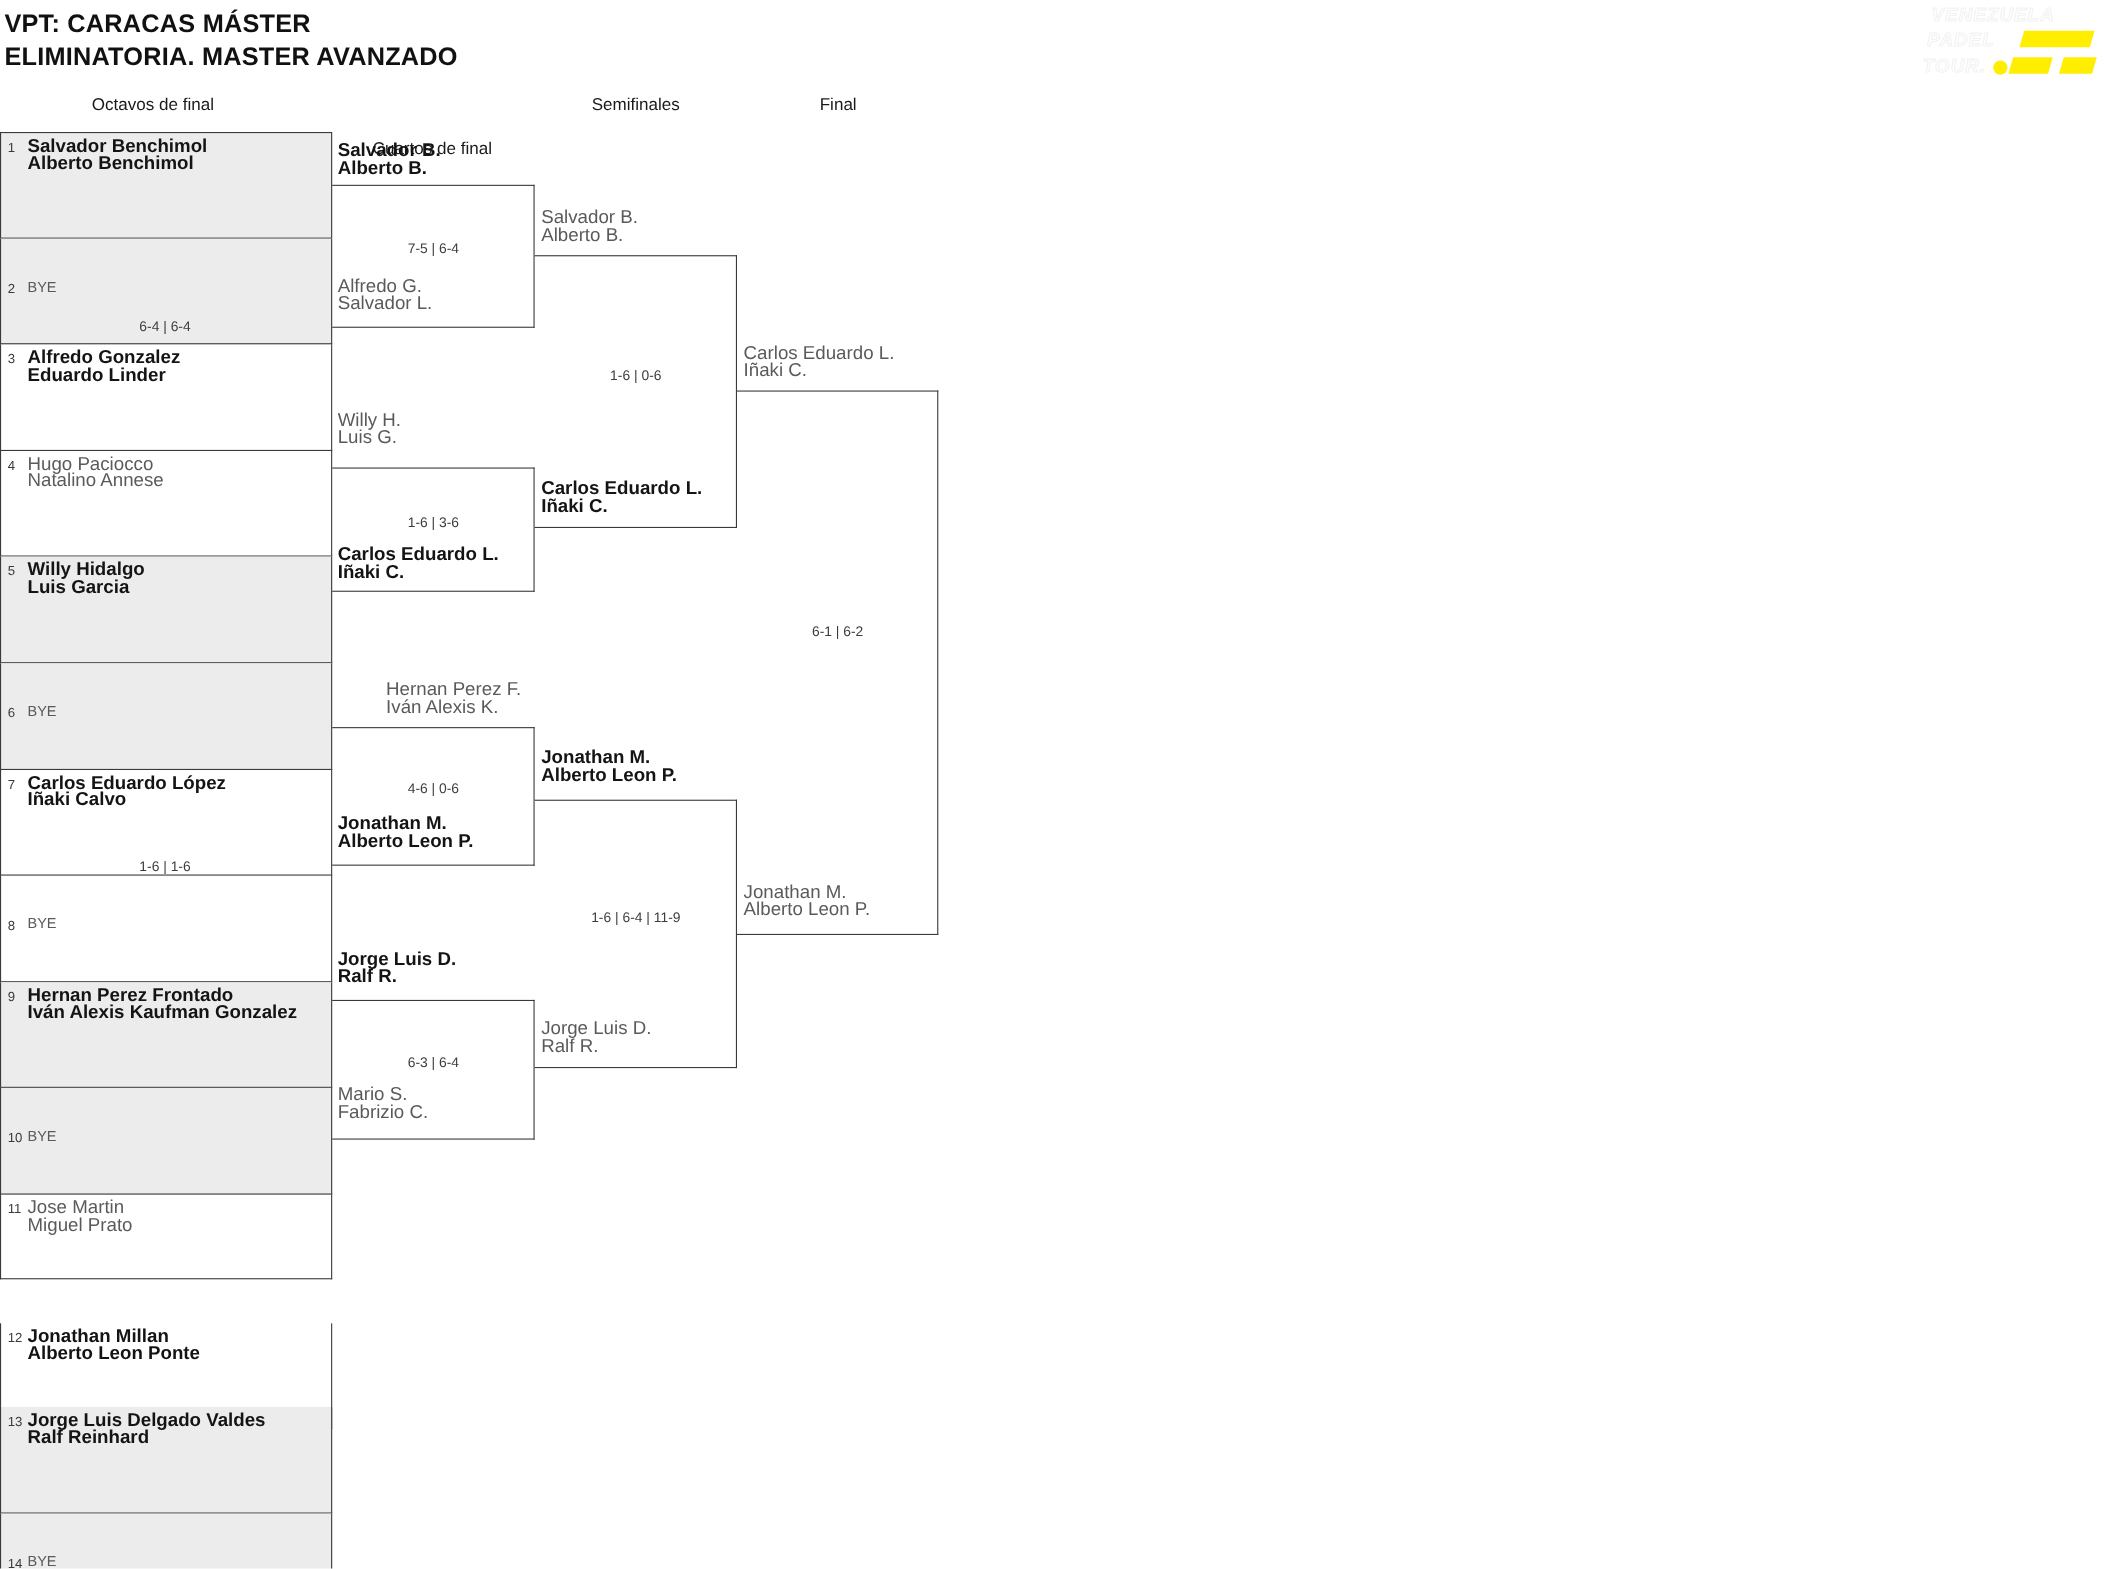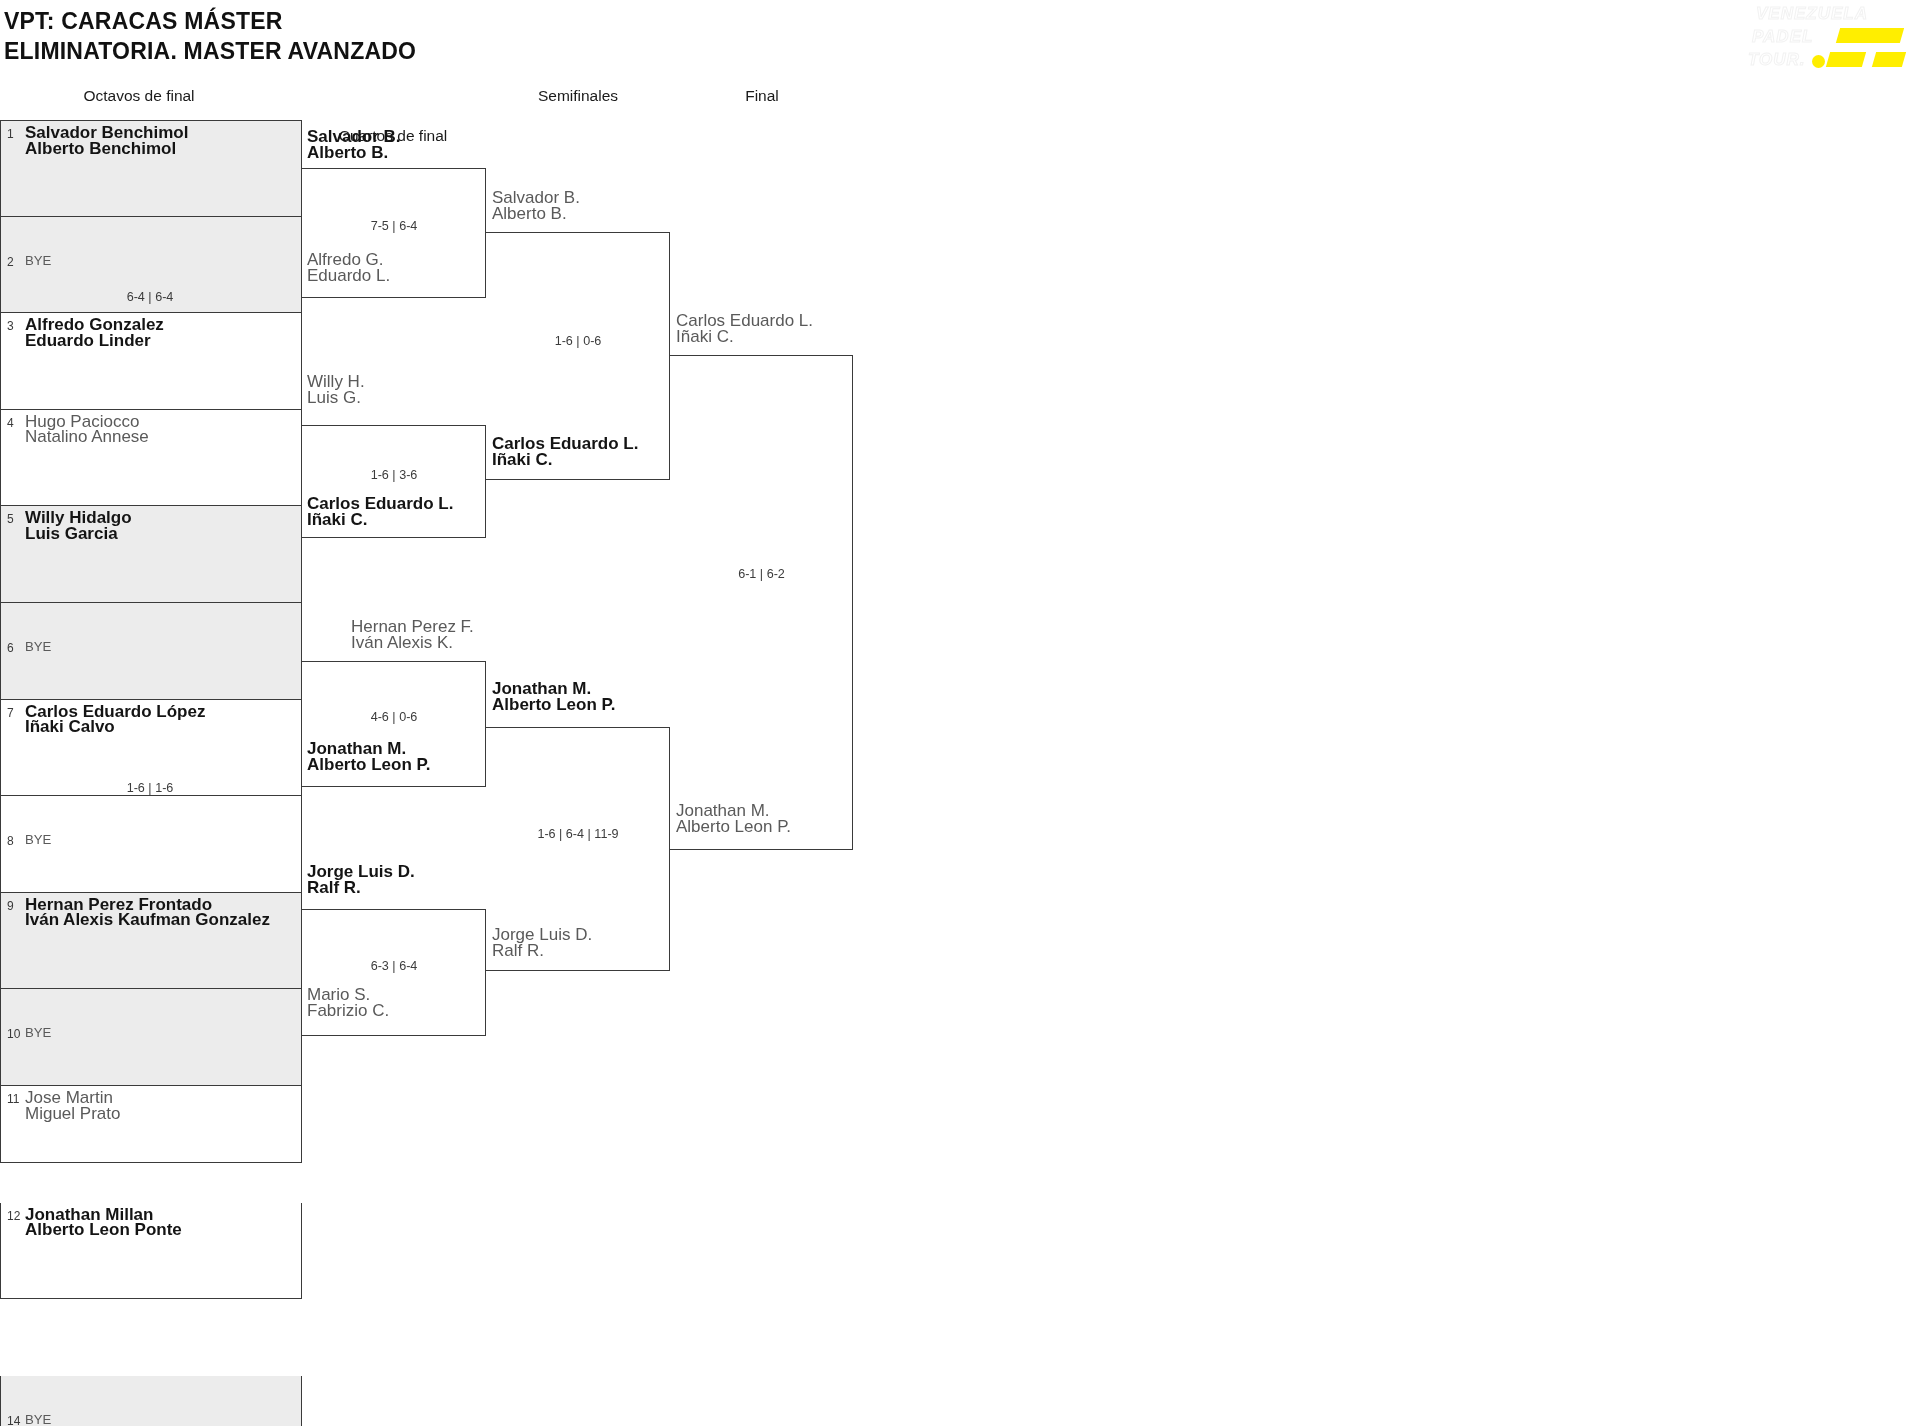--- a/index.html
+++ b/index.html
@@ -178,41 +178,48 @@
         <span class="nm">Miguel Prato</span>
       </div>
     </div>
     <div class="r1cell botline" style="top: 1182.6px; height: 96.6px; margin-top: 20px;">
       <div class="seed" style="top: 6px;">12</div>
       <div class="entry win" style="left: 24px; top: 4px; position: absolute;">
         <span class="nm">Jonathan Millan</span>
         <span class="nm">Alberto Leon Ponte</span>
       </div>
     </div>
+    <div class="r1cell shade botline" style="top: 1279.2px; height: 96.6px;">
+      <div class="seed" style="top: 6px;">13</div>
+      <div class="entry win" style="left: 24px; top: 4px; position: absolute;">
+        <span class="nm">Jorge Luis Delgado Valdes</span>
+        <span class="nm">Ralf Reinhard</span>
+      </div>
+    </div>
     <div class="r1cell shade botline" style="top: 1375.8px; height: 96.6px;">
       <div class="seed" style="top: 38px;">14</div>
       <div class="bye" style="top: 36px;">BYE</div>
     </div>
     <div class="score" style="left: 60px; top: 290px; width: 180px;">6-4 | 6-4</div>
     <div class="score" style="left: 60px; top: 781px; width: 180px;">1-6 | 1-6</div>
     <div class="mbox bdr-t bdr-r bdr-b" style="left: 302px; top: 168px; width: 184px; height: 130px;"></div>
     <div class="score" style="left: 312px; top: 219px; width: 164px;">7-5 | 6-4</div>
     <div class="mbox bdr-t bdr-r bdr-b" style="left: 302px; top: 425px; width: 184px; height: 113px;"></div>
     <div class="score" style="left: 312px; top: 467.5px; width: 164px;">1-6 | 3-6</div>
     <div class="mbox bdr-t bdr-r bdr-b" style="left: 302px; top: 661px; width: 184px; height: 126px;"></div>
     <div class="score" style="left: 312px; top: 710px; width: 164px;">4-6 | 0-6</div>
     <div class="mbox bdr-t bdr-r bdr-b" style="left: 302px; top: 909px; width: 184px; height: 127px;"></div>
     <div class="score" style="left: 312px; top: 958.5px; width: 164px;">6-3 | 6-4</div>
     <div class="entry win" style="left: 307px; top: 129px;">
       <span class="nm">Salvador B.</span>
       <span class="nm">Alberto B.</span>
     </div>
     <div class="entry lose" style="left: 307px; top: 252px;">
       <span class="nm">Alfredo G.</span>
-      <span class="nm">Eduardo L.</span>
+      <span class="nm">Salvador L.</span>
     </div>
     <div class="entry lose" style="left: 307px; top: 374px;">
       <span class="nm">Willy H.</span>
       <span class="nm">Luis G.</span>
     </div>
     <div class="entry win" style="left: 307px; top: 496px;">
       <span class="nm">Carlos Eduardo L.</span>
       <span class="nm">Iñaki C.</span>
     </div>
     <div class="entry lose" style="left: 307px; top: 619px; margin-left: 44px;">

